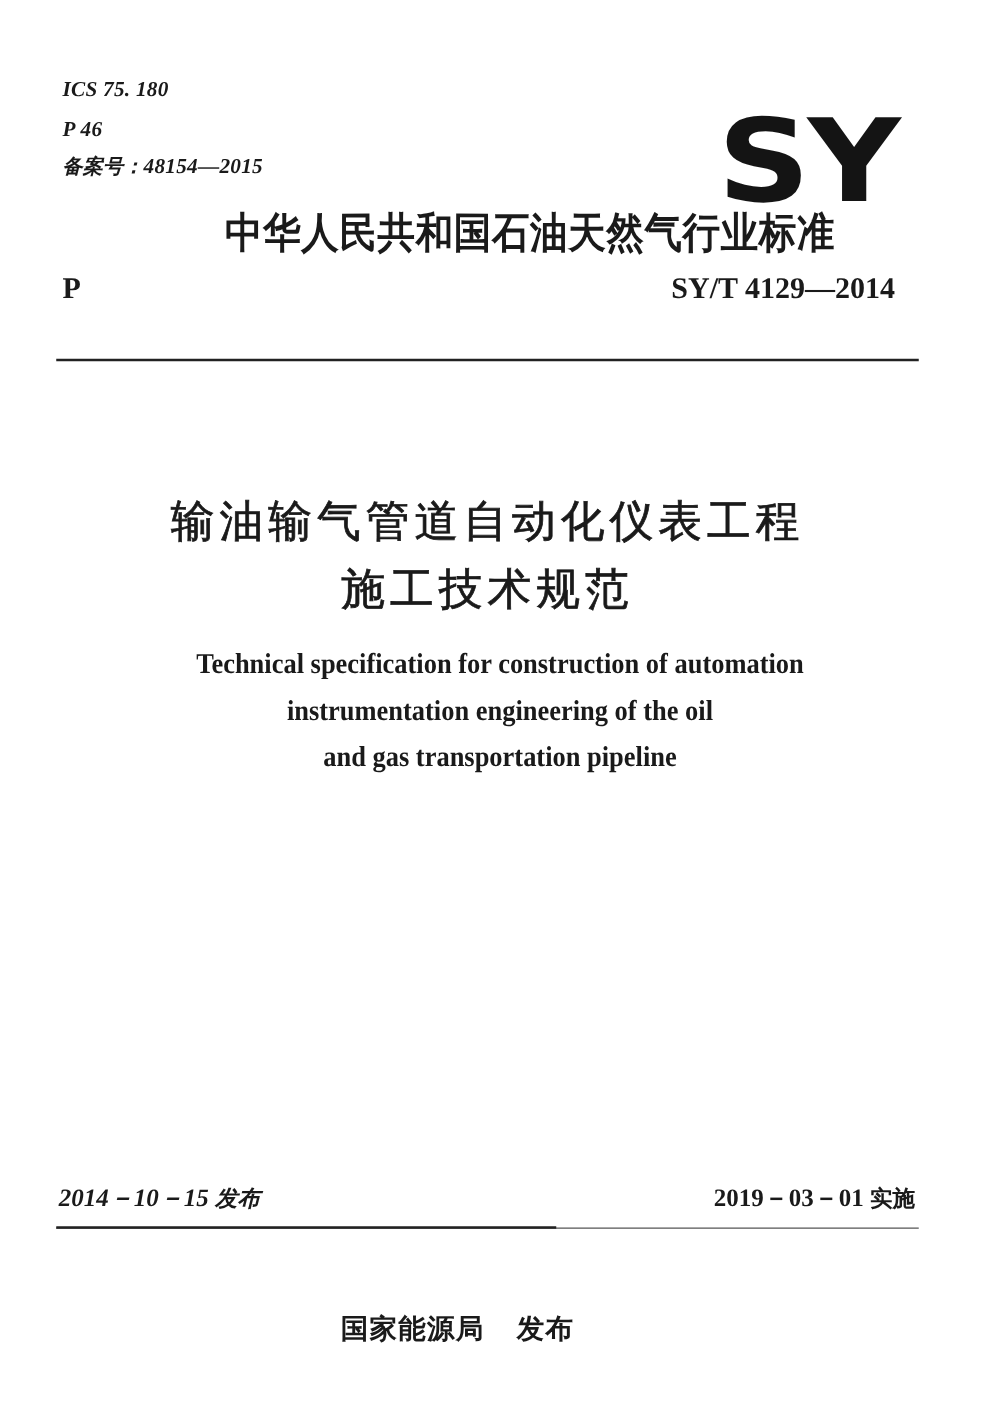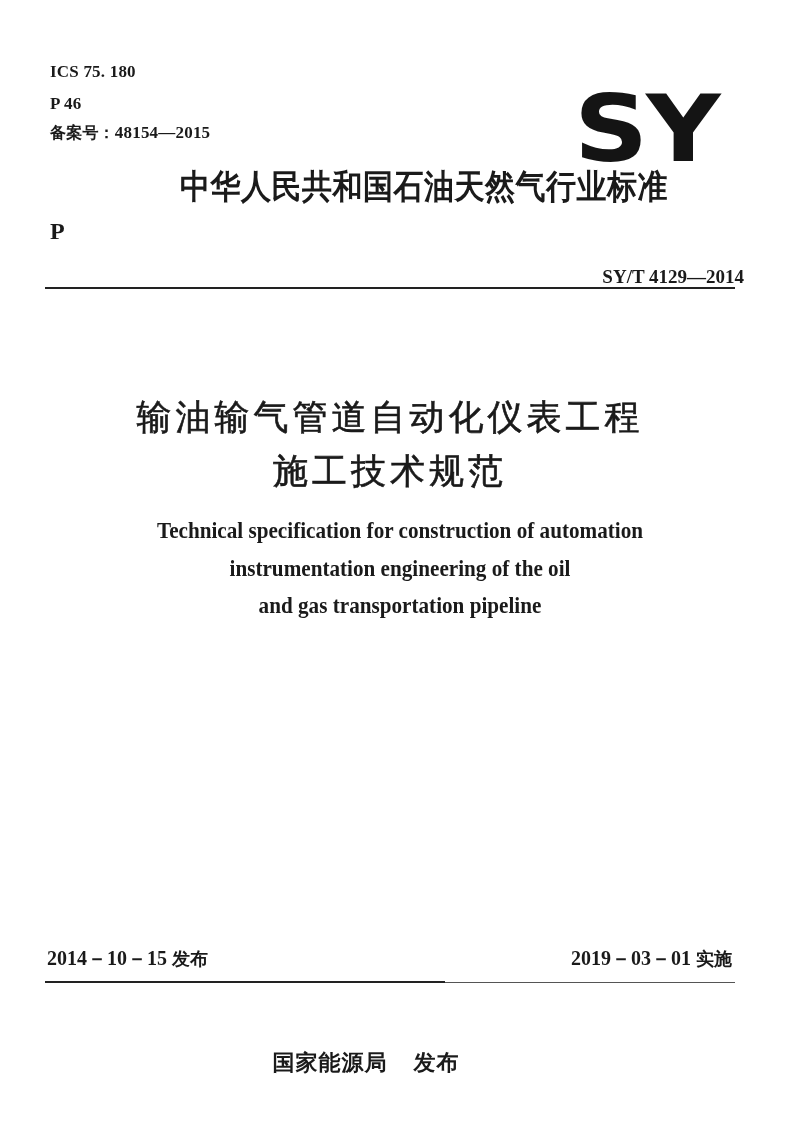--- a/index.html
+++ b/index.html
@@ -17,20 +17,21 @@
     }
     .abs { position: absolute; }
 
     .meta-line {
       left: 50px;
       font-family: "Liberation Serif", serif;
       font-weight: bold;
       font-size: 17px;
       letter-spacing: 0.2px;
       white-space: nowrap;
+      font-style: italic;
     }
     #ics { top: 62px; }
     #ccs { top: 94px; }
     #filing { top: 123px; }
     #filing .cjk {
       font-family: "DejaVu Sans", sans-serif;
       font-weight: bold;
       font-size: 16px;
       text-align: right;
     }
@@ -62,26 +63,25 @@
 
     #category-letter {
       top: 218px;
       left: 50px;
       font-family: "Liberation Serif", serif;
       font-weight: bold;
       font-size: 24px;
     }
     #standard-number {
       top: 218px;
-      right: 56px;
+      right: 84px;
       font-family: "Liberation Serif", serif;
       font-weight: bold;
-      font-size: 19px;
+      font-size: 24px;
       white-space: nowrap;
-      margin-top: 48px;
     }
 
     .rule {
       left: 45px;
       width: 690px;
       height: 0;
       border-top: 2px solid #222;
     }
     #rule-top { top: 287px; }
     #rule-bottom {
@@ -131,21 +131,21 @@
       font-family: "Liberation Serif", serif;
       font-weight: bold;
       font-size: 20px;
       white-space: nowrap;
     }
     .date-line .cjk {
       font-family: "DejaVu Sans", sans-serif;
       font-weight: bold;
       font-size: 18px;
     }
-    #issue-date { left: 47px; }
+    #issue-date { left: 47px; font-style: italic; }
     #effective-date { right: 68px; }
 
     #publisher {
       top: 1048px;
       left: 0;
       width: 732px;
       text-align: center;
       font-family: "DejaVu Sans", sans-serif;
       font-weight: bold;
       font-size: 22px;

